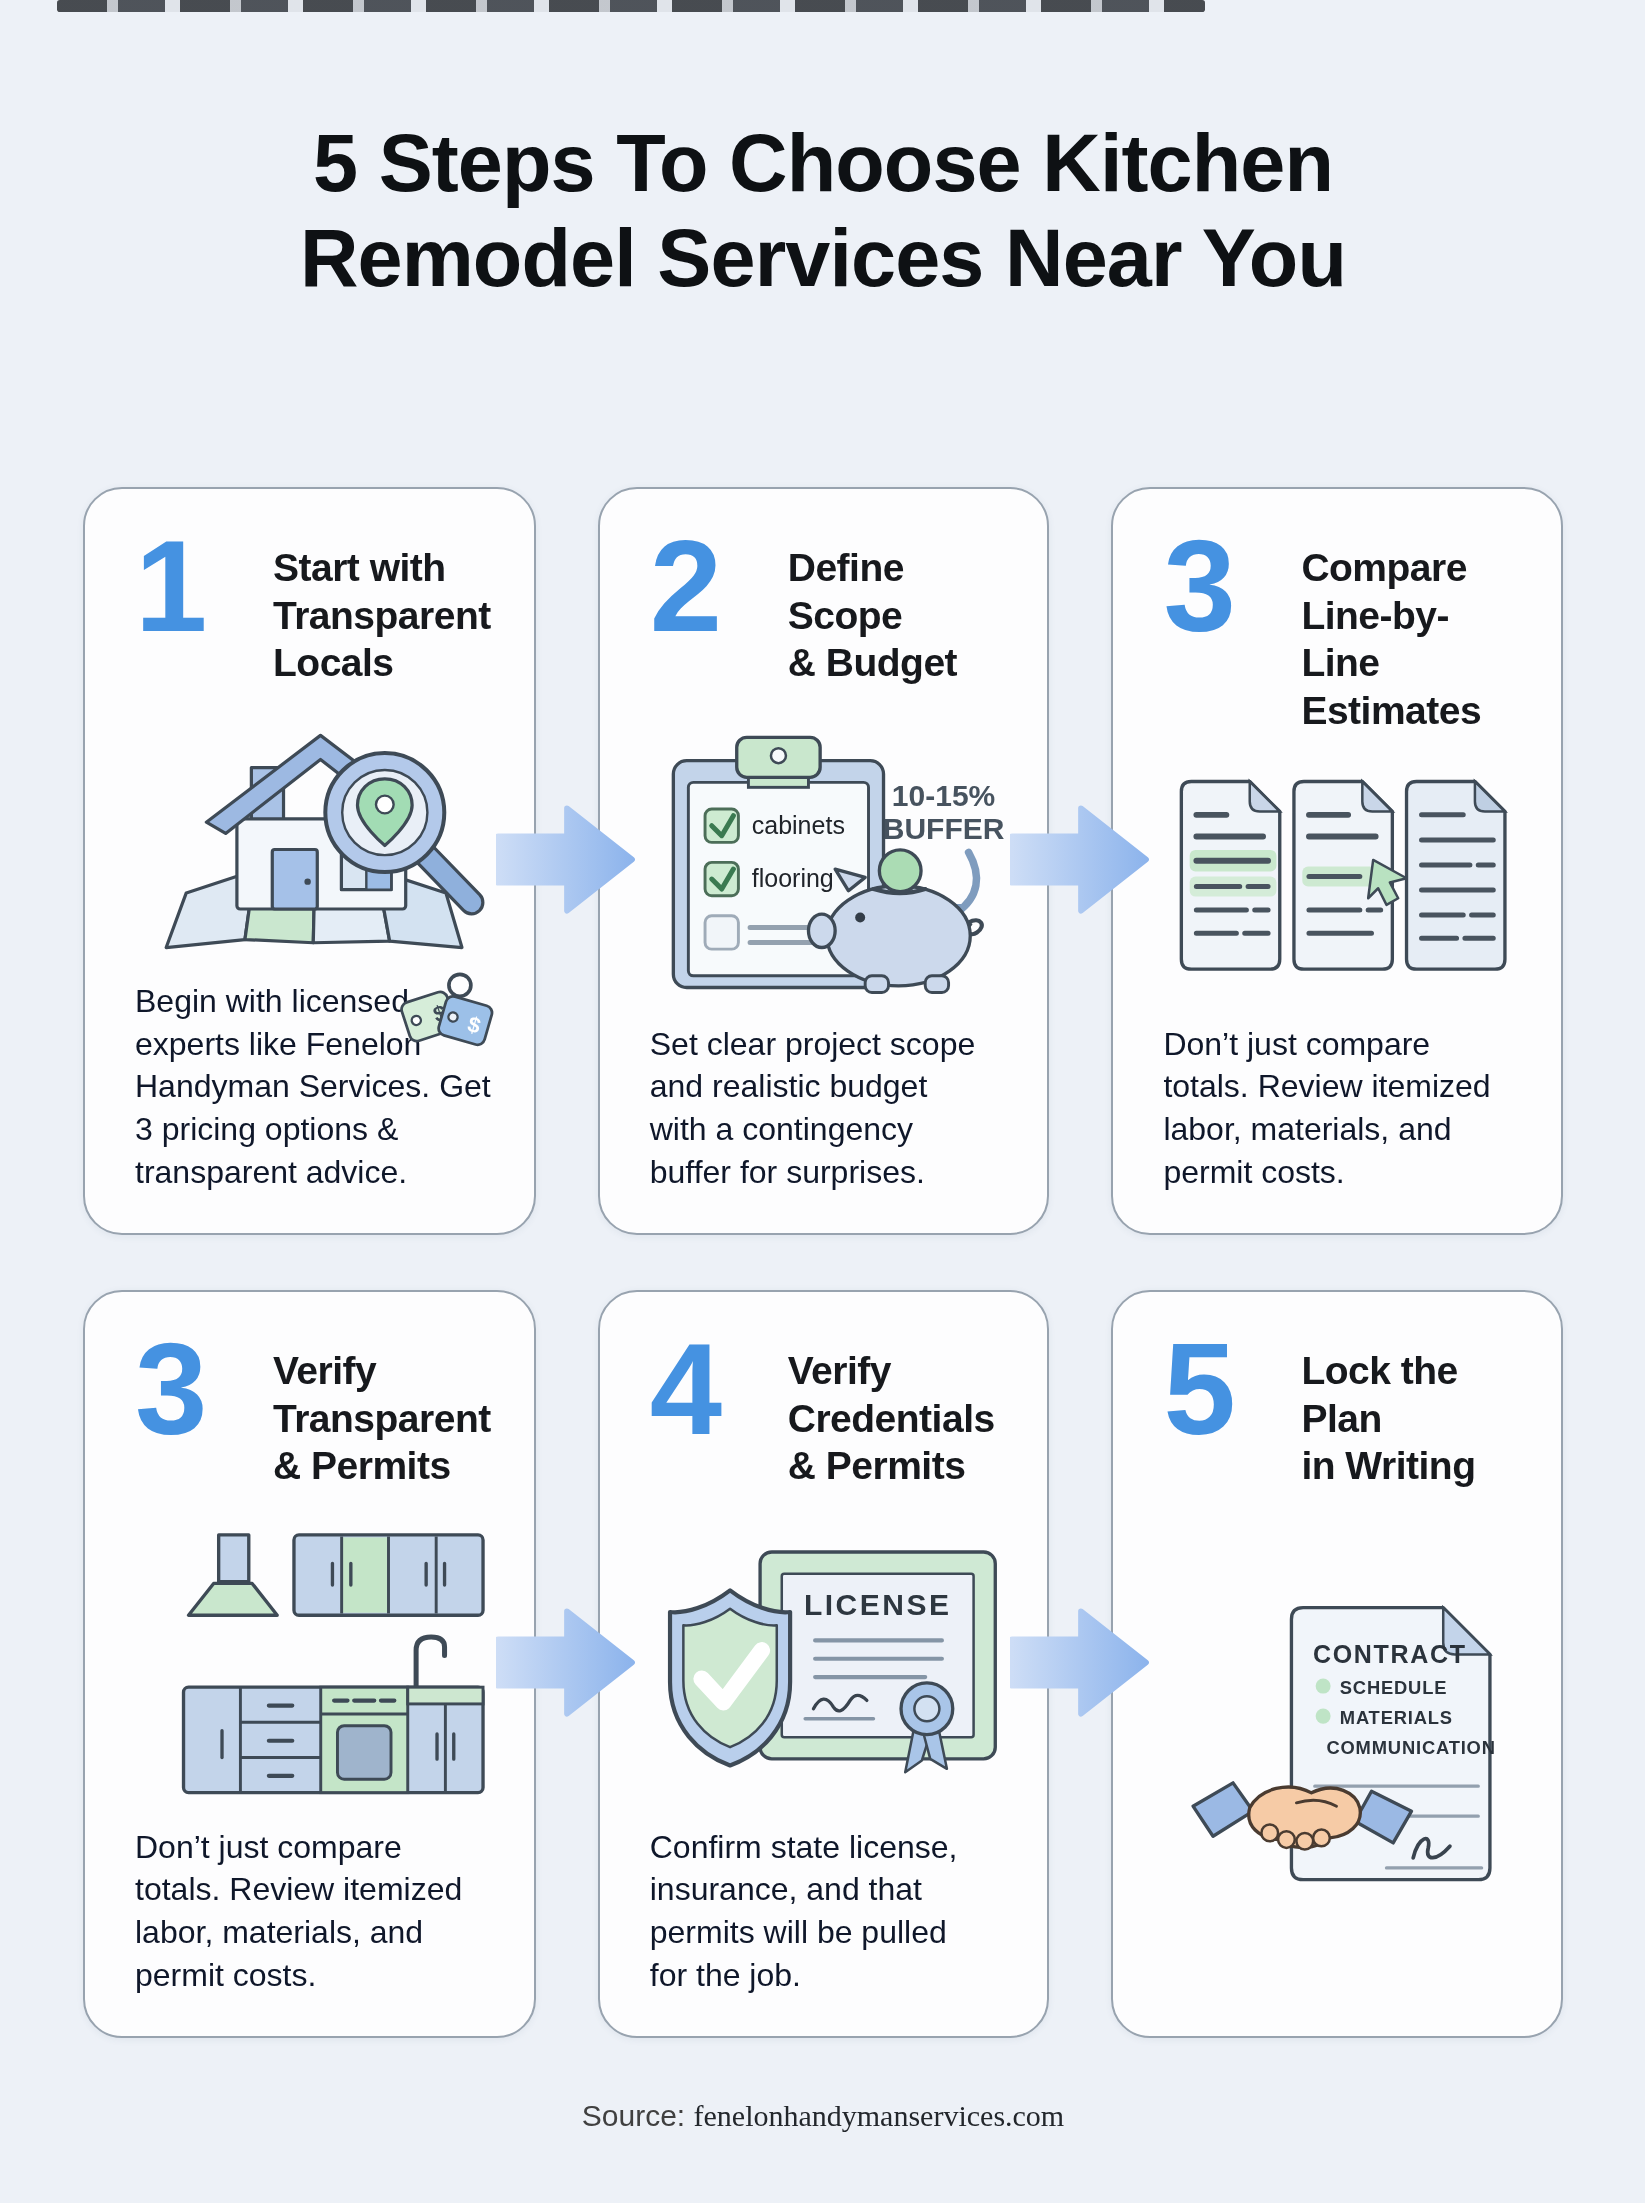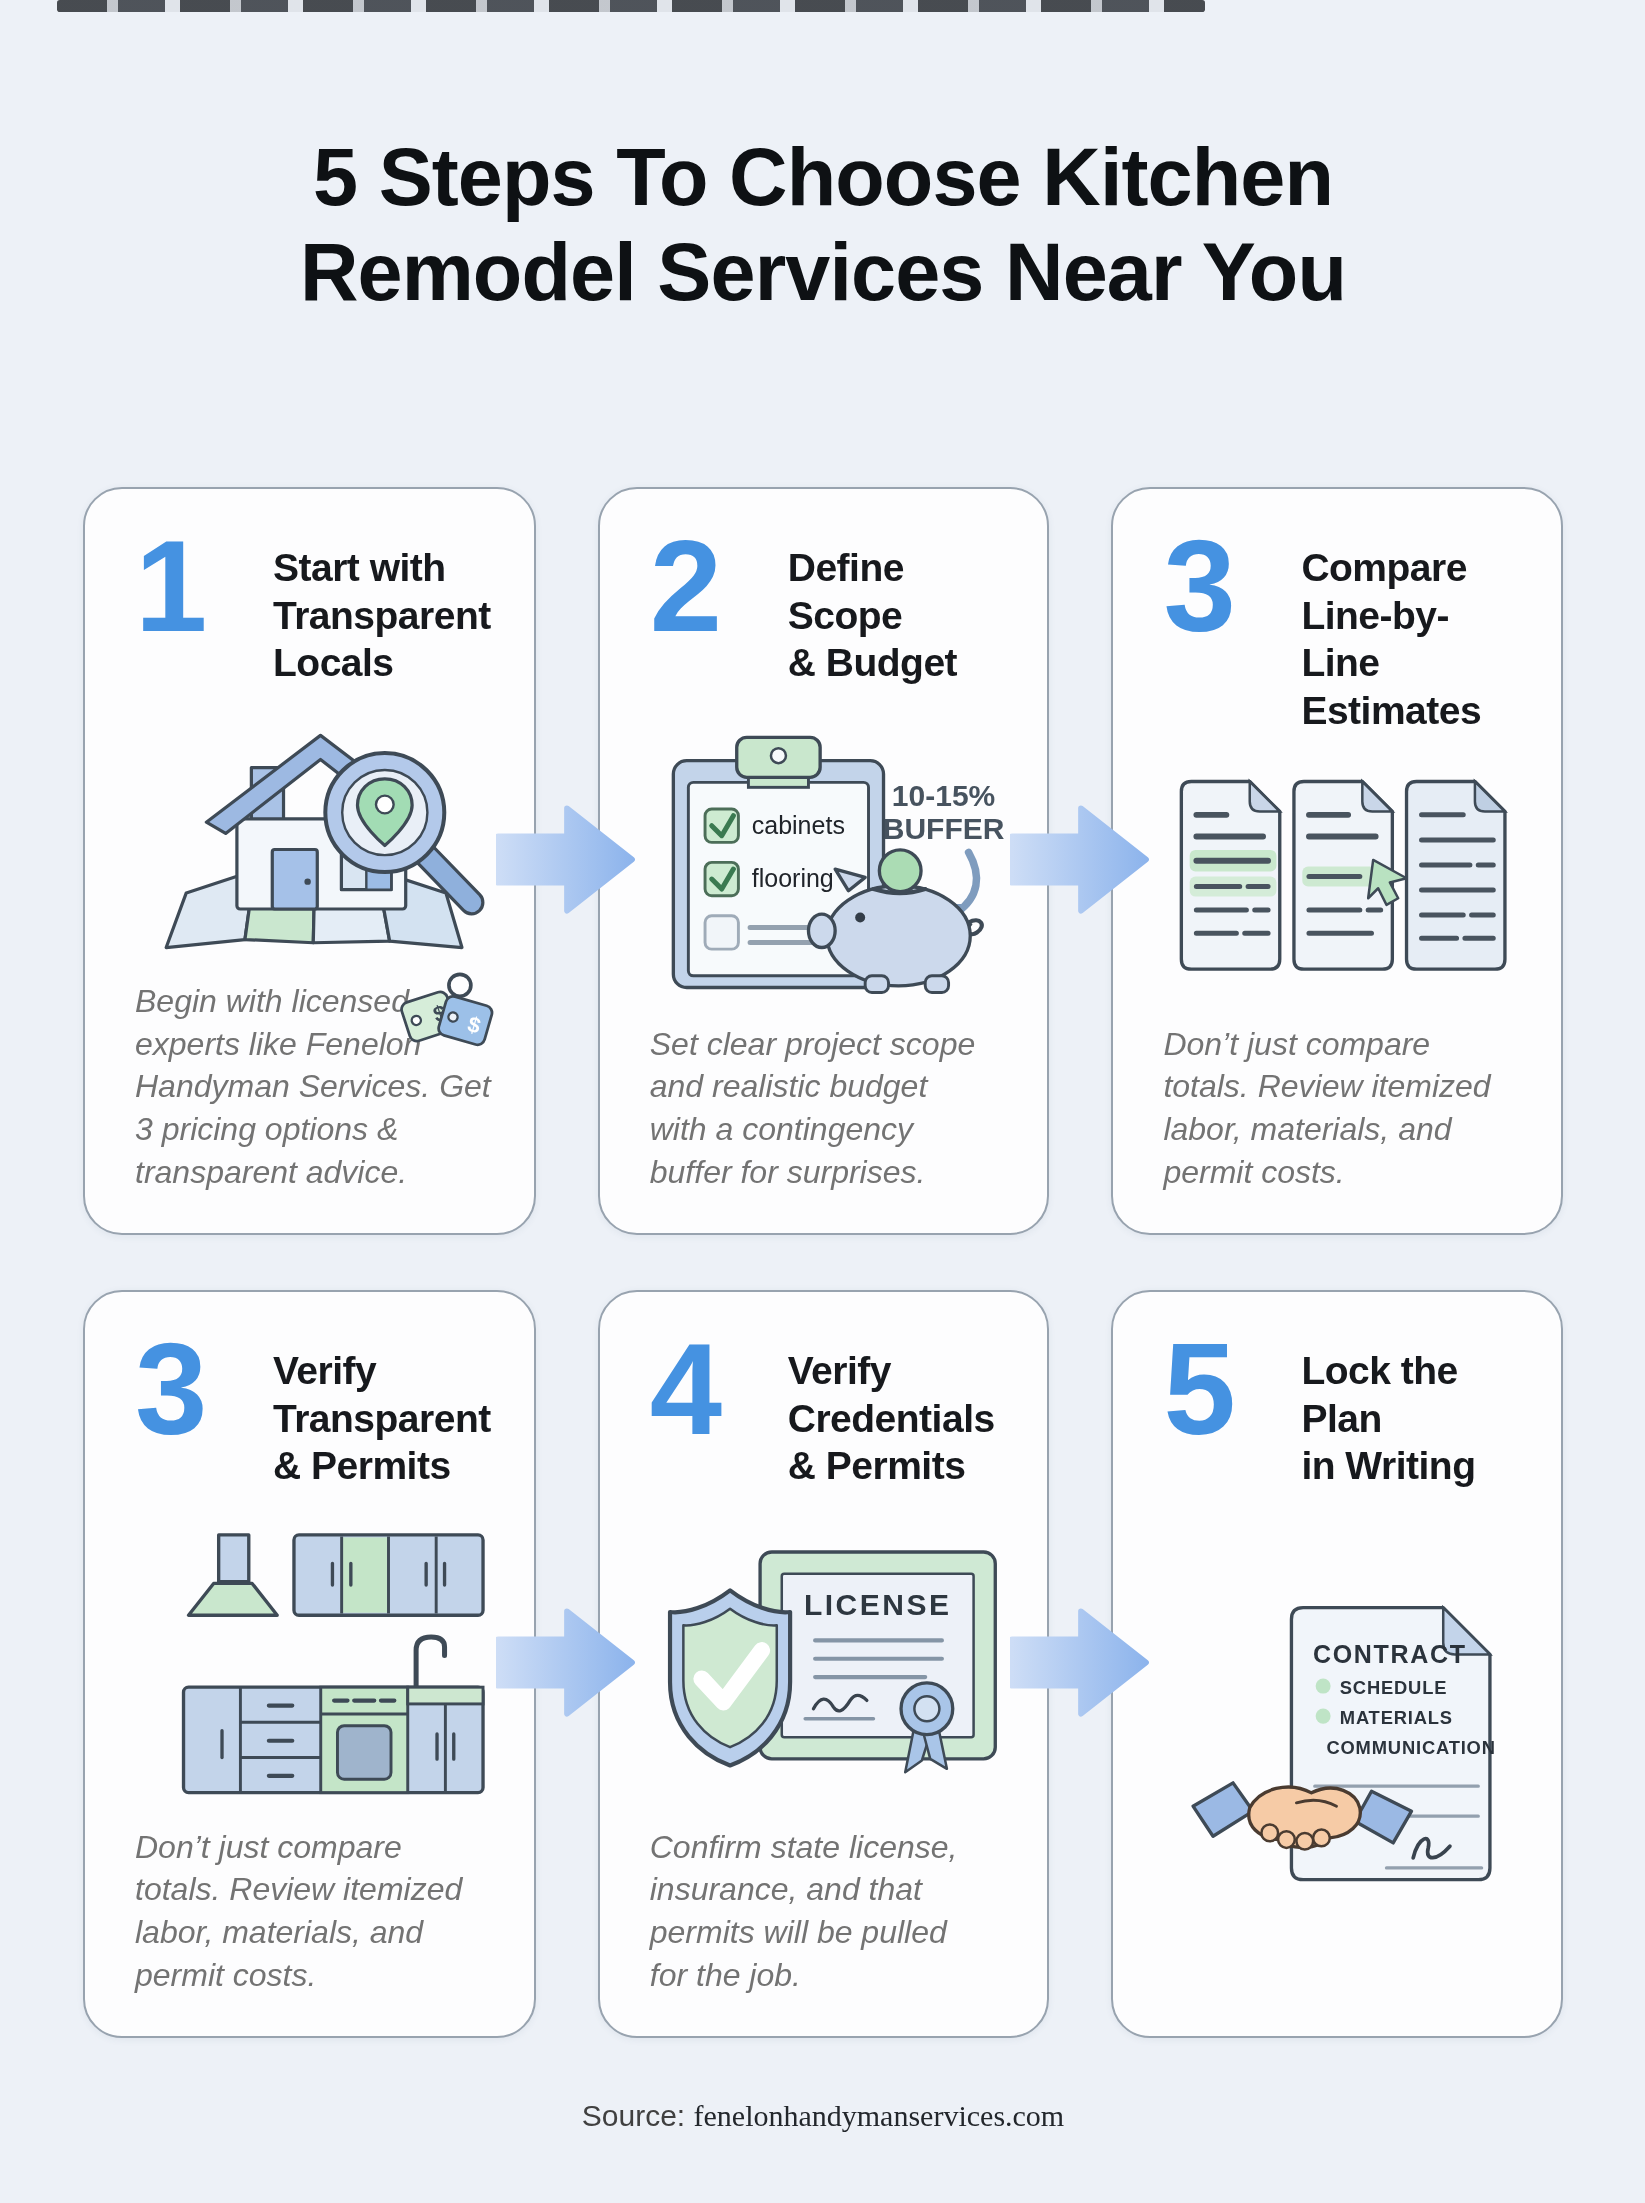--- a/index.html
+++ b/index.html
@@ -8,21 +8,21 @@
     background:#edf1f7;
     font-family:"Liberation Sans",sans-serif;
   }
   .top-artifact{
     position:absolute;top:0;left:57px;width:1148px;height:12px;opacity:.82;border-radius:2.8px;
     background:repeating-linear-gradient(90deg,
       #23272c 0 50px, rgba(35,39,44,.25) 50px 61px,
       #2c3138 61px 108px, rgba(35,39,44,.08) 108px 123px);
   }
   .main-title{
-    position:absolute;top:130px;left:0;right:0;margin:0;text-align:center;
+    position:absolute;top:116px;left:0;right:0;margin:0;text-align:center;
     font-size:81px;line-height:1.17;font-weight:700;color:#0e1114;
     letter-spacing:-0.9px;white-space:pre-line;
   }
   .grid{
     position:absolute;top:487px;left:83px;width:1480px;
     display:grid;grid-template-columns:repeat(3,1fr);column-gap:62px;row-gap:55px;
   }
   .card{
     height:748px;box-sizing:border-box;
     background:#fdfdfe;border:2.8px solid #98a3af;border-radius:39px;
@@ -39,21 +39,21 @@
     font-size:39px;font-weight:700;color:#17191d;line-height:1.22;
     white-space:pre-line;padding-top:11px;letter-spacing:-0.5px;margin:4px;
   }
   .illus{
     flex:1;min-height:0;display:flex;align-items:center;justify-content:center;
     padding:3.7px 0 14.7px;
   }
   .illus svg{width:100%;height:100%;}
   .desc-wrap{position:relative;}
   .desc{
-    margin:0;font-size:32px;line-height:1.34;color:#737373;white-space:pre-line;font-style:italic;
+    margin:0;font-size:32px;line-height:1.34;color:#0f172a;white-space:pre-line;
   }
   .tags-icon{position:absolute;right:-9.2px;top:-13px;width:112px;height:97px;}
   svg text{font-family:"Liberation Sans",sans-serif;}
   .ol{stroke:#3e4a56;stroke-width:4;stroke-linejoin:round;stroke-linecap:round;}
   .arrow{position:absolute;width:140px;height:121px;}
   .arrow svg{width:100%;height:100%;}
   #arrow-1{left:496px;top:799px;} #arrow-2{left:1010px;top:799px;}
   #arrow-3{left:496px;top:1602px;} #arrow-4{left:1010px;top:1602px;}
   .footer{
     position:absolute;left:0;right:0;top:2099px;text-align:center;font-size:30px;

